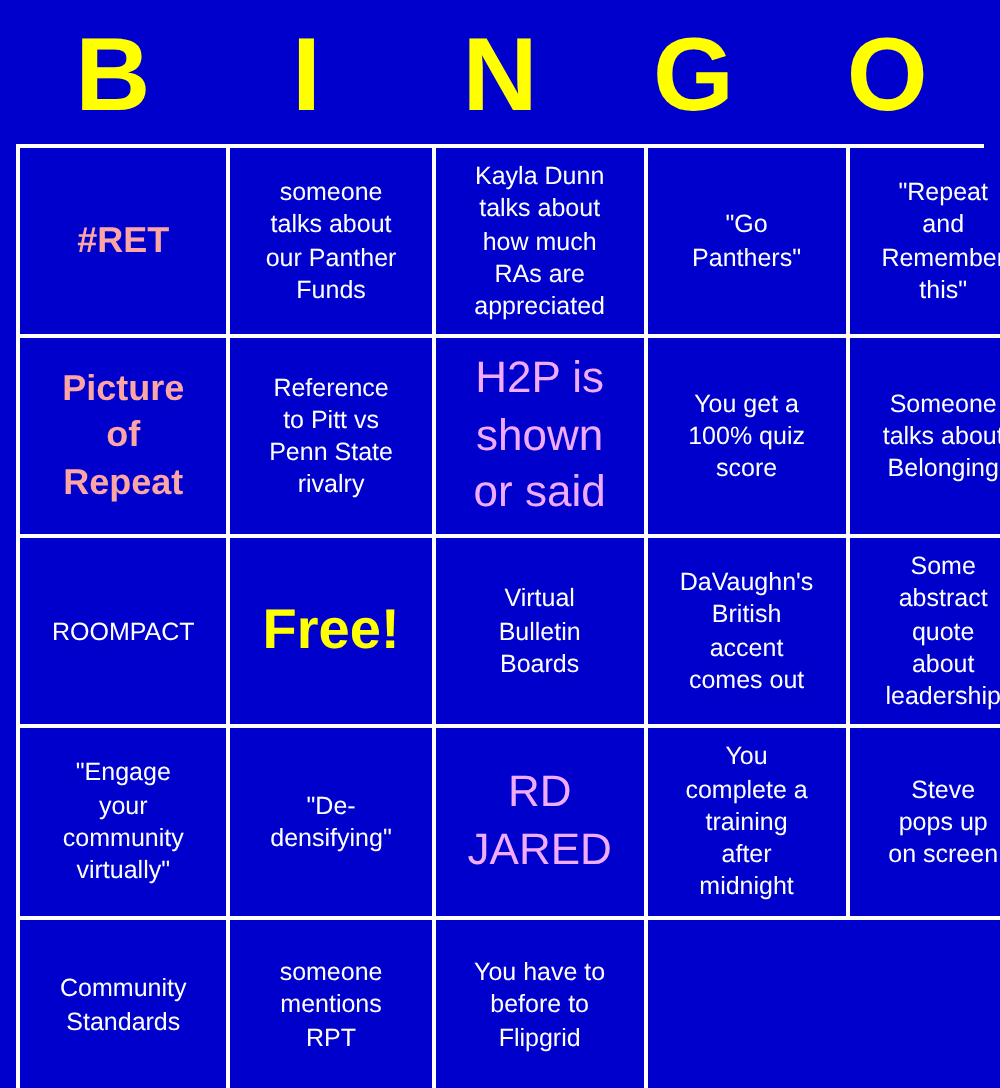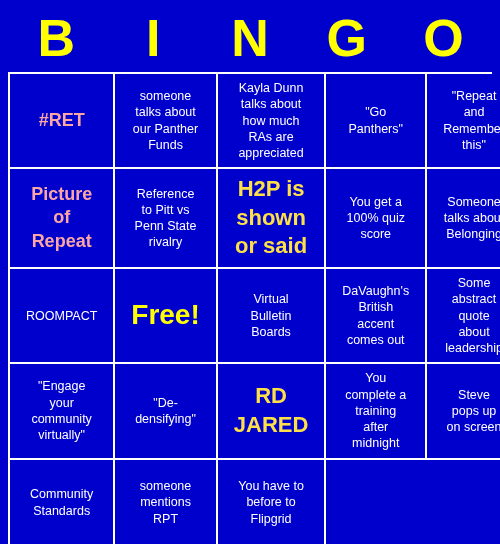--- a/index.html
+++ b/index.html
@@ -53,23 +53,23 @@
       color: #fca5a5;
       font-size: 18px;
       font-weight: bold;
     }
     .bingo-cell.free {
       color: #ffff00;
       font-size: 28px;
       font-weight: bold;
     }
     .bingo-cell.large-yellow {
-      color: #fde047;
+      color: #f0abfc;
       font-size: 22px;
-      font-weight: bold;
+      font-weight: normal;
     }
   </style>
 </head>
 <body>
 
 <div class="bingo-card">
   <div class="bingo-header">
     <div class="bingo-header-letter">B</div>
     <div class="bingo-header-letter">I</div>
     <div class="bingo-header-letter">N</div>

